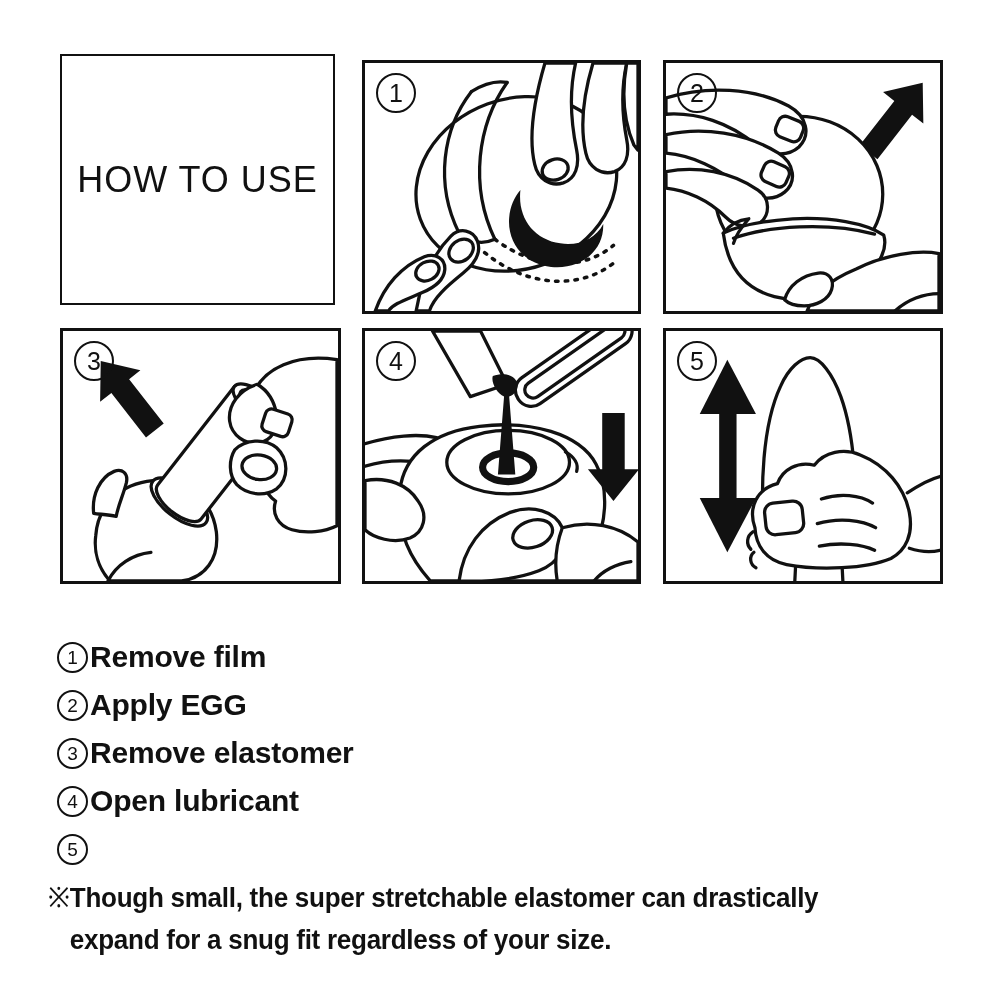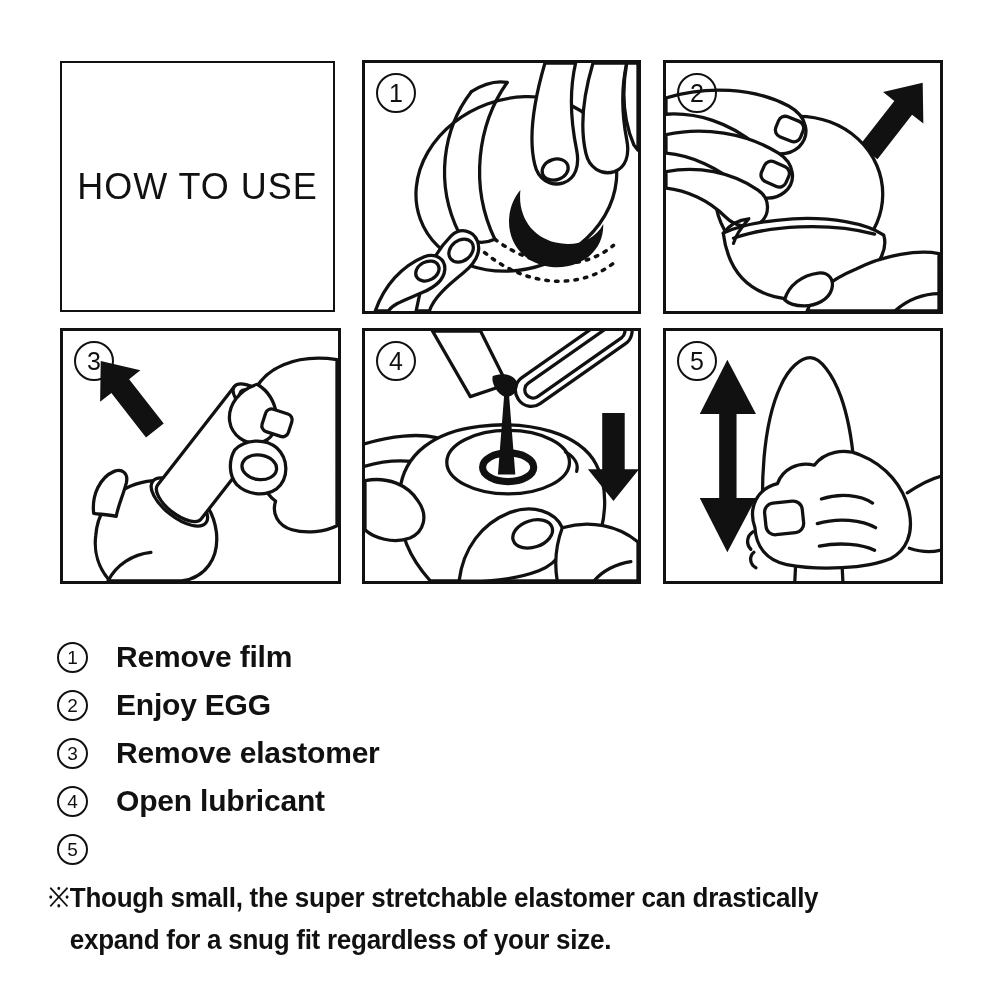--- a/index.html
+++ b/index.html
@@ -4,21 +4,21 @@
 <style>
   html,body { margin:0; padding:0; }
   body {
     width:1000px; height:1000px; background:#ffffff;
     font-family:"Liberation Sans", sans-serif; color:#111;
     -webkit-font-smoothing:antialiased;
   }
   .sheet { position:relative; width:1000px; height:1000px; background:#fff; overflow:hidden; }
 
   .title-box {
-    position:absolute; left:60px; top:61px; width:271px; height:247px;
+    position:absolute; left:60px; top:54px; width:271px; height:247px;
     border:2px solid #111; background:#fff;
     display:flex; align-items:center; justify-content:center;
     font-size:36px; font-weight:400; letter-spacing:1px; white-space:nowrap;
   }
 
   .panel { position:absolute; border:3px solid #111; background:#fff; }
   #p1 { left:362px; top:60px;  width:273px; height:248px; }
   #p2 { left:663px; top:60px;  width:274px; height:248px; }
   #p3 { left:60px;  top:328px; width:275px; height:250px; }
   #p4 { left:362px; top:328px; width:273px; height:250px; }
@@ -37,21 +37,21 @@
   .ink  { fill:#111; stroke:none; }
   .dots { fill:none; stroke:#111; stroke-width:3.4; stroke-dasharray:2.5 7; stroke-linecap:round; }
 
   .steps { position:absolute; left:57px; top:633px; margin:0; padding:0; list-style:none; }
   .step  { height:48px; display:flex; align-items:center; }
   .step .circ {
     flex:0 0 auto; width:27px; height:27px; border:2px solid #111; border-radius:50%;
     display:flex; align-items:center; justify-content:center;
     font-size:19px; font-weight:400; line-height:1;
   }
-  .step .lbl { margin-left:28px; font-size:30px; font-weight:700; letter-spacing:-0.2px; white-space:nowrap; }
+  .step .lbl { margin-left:2px; font-size:30px; font-weight:700; letter-spacing:-0.2px; white-space:nowrap; }
 
   .footnote {
     position:absolute; left:48px; top:877px; display:flex; align-items:flex-start;
     font-size:28px; font-weight:700; line-height:42px;
     transform:scaleX(0.93); transform-origin:0 0; width:980px;
   }
   .footnote .mark { flex:0 0 auto; font-weight:400; }
   .footnote .txt  { white-space:pre-line; letter-spacing:-0.3px; }
 </style>
 </head>
@@ -197,21 +197,21 @@
     </svg>
   </div>
 
   <ul class="steps">
     <li class="step">
       <span class="circ">1</span>
       <span class="lbl">Remove film</span>
     </li>
     <li class="step">
       <span class="circ">2</span>
-      <span class="lbl">Enjoy EGG</span>
+      <span class="lbl">Apply EGG</span>
     </li>
     <li class="step">
       <span class="circ">3</span>
       <span class="lbl">Remove elastomer</span>
     </li>
     <li class="step">
       <span class="circ">4</span>
       <span class="lbl">Open lubricant</span>
     </li>
     <li class="step">

